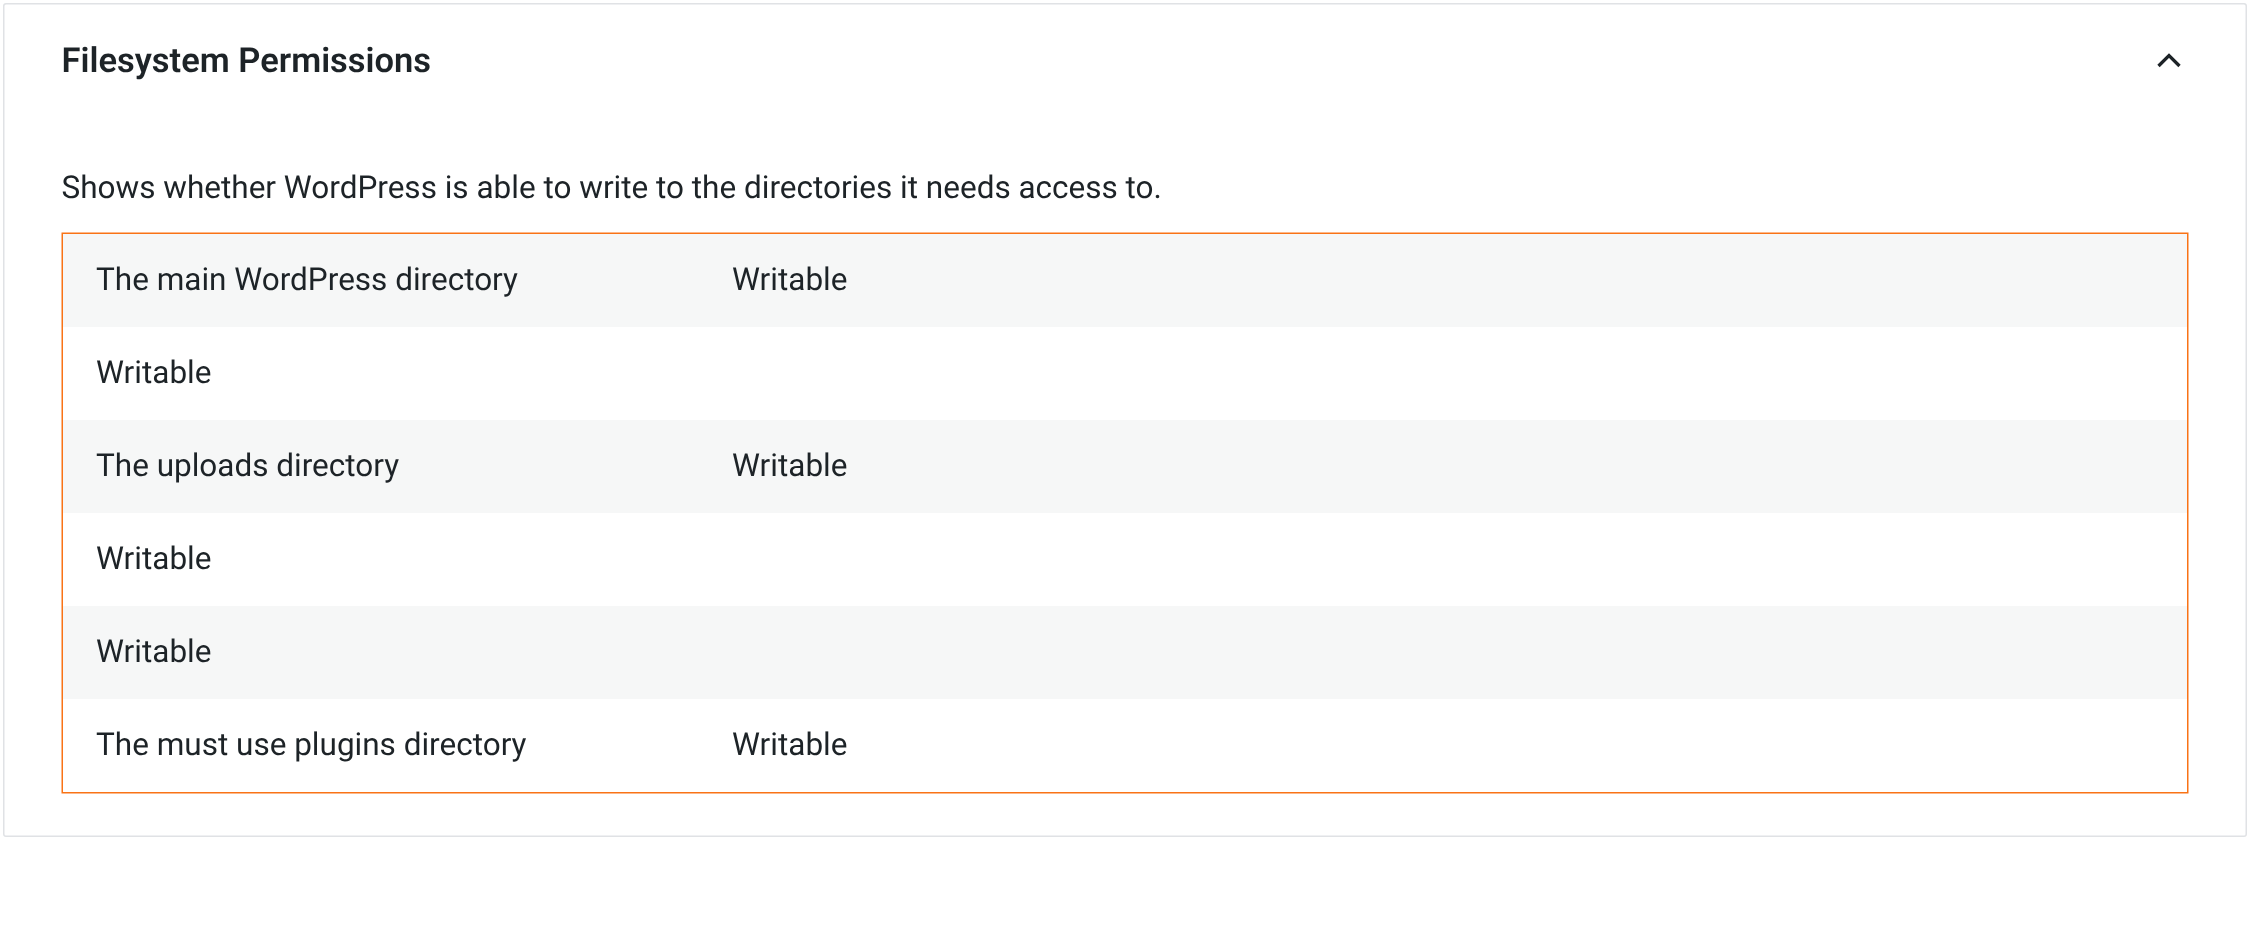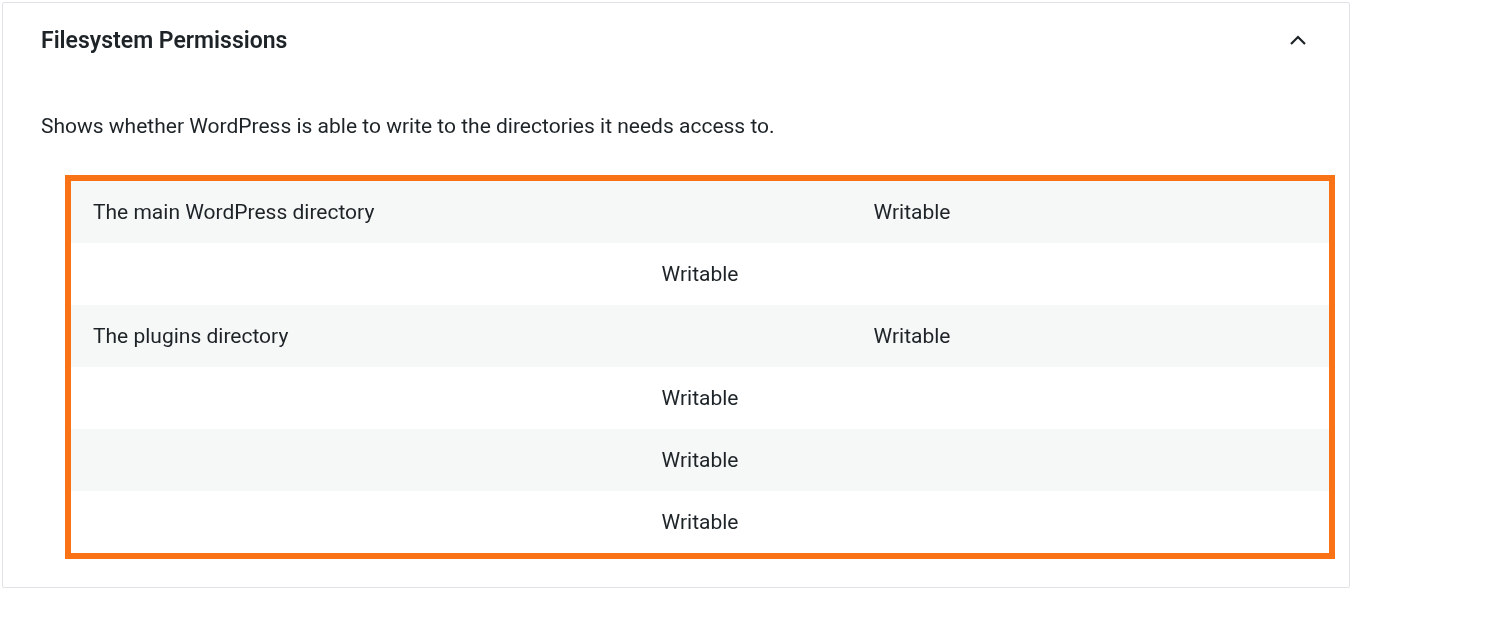--- a/index.html
+++ b/index.html
@@ -9,21 +9,21 @@
     }
     body {
       font-family: -apple-system, BlinkMacSystemFont, "Segoe UI", Roboto, Helvetica, Arial, sans-serif;
       background: #ffffff;
       padding: 2px;
       color: #1d2327;
     }
     .panel {
       border: 1px solid #e0e2e5;
       background: #ffffff;
-      width: 1348px;
+      width: 1496px;
       border-radius: 2px;
     }
     .panel-header {
       display: flex;
       justify-content: space-between;
       align-items: center;
       padding: 24px 38px 0 38px;
       cursor: pointer;
     }
     .panel-title {
@@ -45,49 +45,47 @@
       stroke-width: 2.2;
       fill: none;
     }
     .panel-body {
       padding: 0 38px 28px 38px;
     }
     .description {
       font-size: 21px;
       color: #1d2327;
       margin-top: 58px;
-      margin-bottom: 34px;
+      margin-bottom: 14px;
       line-height: 1.4;
     }
     .perm-table {
       width: 100%;
-      border: 6px solid #f97316;
+      border: 1px solid #f97316;
       border-collapse: collapse;
-      margin-left: 24px;
     }
     .perm-row {
       display: flex;
       align-items: center;
       font-size: 21px;
       color: #1d2327;
     }
     .perm-row:nth-child(odd) {
       background: #f6f7f7;
     }
     .perm-row:nth-child(even) {
       background: #ffffff;
     }
     .perm-label {
       width: 424px;
       padding: 19px 22px;
     }
     .perm-value {
       flex: 1;
       padding: 19px 22px;
-      text-align: center;
     }
   </style>
 </head>
 <body>
 
 <div class="panel">
   <div class="panel-header">
     <h2 class="panel-title">Filesystem Permissions</h2>
     <span class="chevron">
       <svg viewBox="0 0 24 24">
@@ -99,27 +97,28 @@
     <p class="description">Shows whether WordPress is able to write to the directories it needs access to.</p>
     <div class="perm-table">
       <div class="perm-row">
         <div class="perm-label">The main WordPress directory</div>
         <div class="perm-value">Writable</div>
       </div>
       <div class="perm-row">
         <div class="perm-value">Writable</div>
       </div>
       <div class="perm-row">
-        <div class="perm-label">The plugins directory</div>
+        <div class="perm-label">The uploads directory</div>
         <div class="perm-value">Writable</div>
       </div>
       <div class="perm-row">
         <div class="perm-value">Writable</div>
       </div>
       <div class="perm-row">
         <div class="perm-value">Writable</div>
       </div>
       <div class="perm-row">
+        <div class="perm-label">The must use plugins directory</div>
         <div class="perm-value">Writable</div>
       </div>
     </div>
   </div>
 </div>
 
 </body></html>

